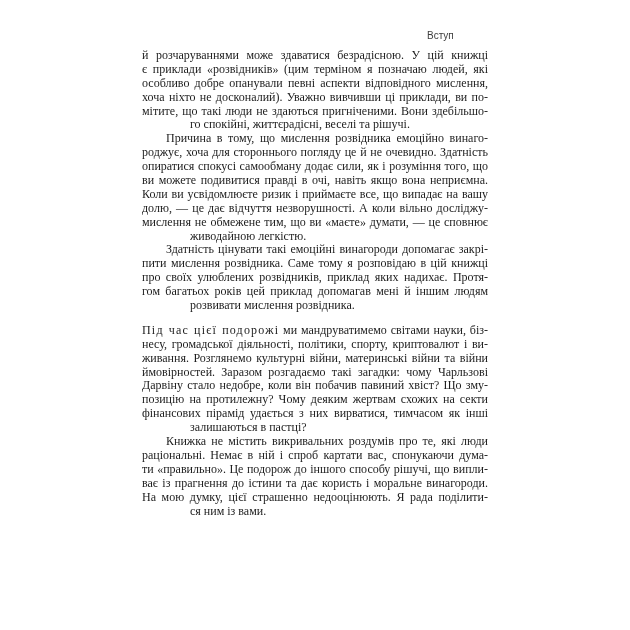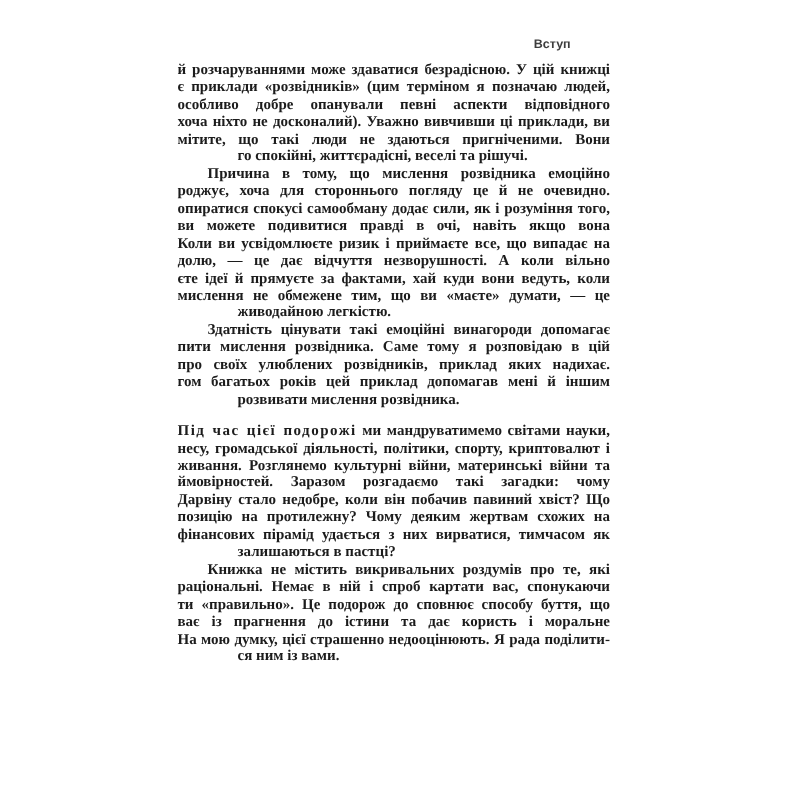--- a/index.html
+++ b/index.html
@@ -6,21 +6,20 @@
     margin: 0;
     padding: 0;
     background: #ffffff;
   }
   .page {
     position: relative;
     width: 630px;
     height: 630px;
     background: #ffffff;
     overflow: hidden;
-    font-weight: bold;
   }
   .running-header {
     position: absolute;
     left: 427px;
     top: 30px;
     font-family: "Liberation Sans", sans-serif;
     font-size: 10px;
     line-height: 11px;
     color: #3d3d3d;
   }
@@ -71,21 +70,20 @@
         <div class="line">мітите, що такі люди не здаються пригніченими. Вони здебільшо-</div>
         <div class="line final">го спокійні, життєрадісні, веселі та рішучі.</div>
       </div>
       <div class="para">
         <div class="line indented">Причина в тому, що мислення розвідника емоційно винаго-</div>
         <div class="line">роджує, хоча для стороннього погляду це й не очевидно. Здатність</div>
         <div class="line">опиратися спокусі самообману додає сили, як і розуміння того, що</div>
         <div class="line">ви можете подивитися правді в очі, навіть якщо вона неприємна.</div>
         <div class="line">Коли ви усвідомлюєте ризик і приймаєте все, що випадає на вашу</div>
         <div class="line">долю, — це дає відчуття незворушності. А коли вільно досліджу-</div>
-        <div class="line">єте ідеї й прямуєте за фактами, хай куди вони ведуть, коли ваше</div>
         <div class="line">мислення не обмежене тим, що ви «маєте» думати, — це сповнює</div>
         <div class="line final">живодайною легкістю.</div>
       </div>
       <div class="para">
         <div class="line indented">Здатність цінувати такі емоційні винагороди допомагає закрі-</div>
         <div class="line">пити мислення розвідника. Саме тому я розповідаю в цій книжці</div>
         <div class="line">про своїх улюблених розвідників, приклад яких надихає. Протя-</div>
         <div class="line">гом багатьох років цей приклад допомагав мені й іншим людям</div>
         <div class="line final">розвивати мислення розвідника.</div>
       </div>
@@ -95,19 +93,19 @@
         <div class="line">живання. Розглянемо культурні війни, материнські війни та війни</div>
         <div class="line">ймовірностей. Заразом розгадаємо такі загадки: чому Чарльзові</div>
         <div class="line">Дарвіну стало недобре, коли він побачив павиний хвіст? Що зму-</div>
         <div class="line">позицію на протилежну? Чому деяким жертвам схожих на секти</div>
         <div class="line">фінансових пірамід удається з них вирватися, тимчасом як інші</div>
         <div class="line final">залишаються в пастці?</div>
       </div>
       <div class="para">
         <div class="line indented">Книжка не містить викривальних роздумів про те, які люди не-</div>
         <div class="line">раціональні. Немає в ній і спроб картати вас, спонукаючи дума-</div>
-        <div class="line">ти «правильно». Це подорож до сповнює способу буття, що випли-</div>
-        <div class="line">ває із прагнення до істини та дає користь і моральне стороннього.</div>
+        <div class="line">ти «правильно». Це подорож до іншого способу рішучі, що випли-</div>
+        <div class="line">ває із прагнення до істини та дає користь і моральне винагороди.</div>
         <div class="line">На мою думку, цієї страшенно недооцінюють. Я рада поділити-</div>
         <div class="line final">ся ним із вами.</div>
       </div>
     </div>
 </div>
 
 </body></html>

